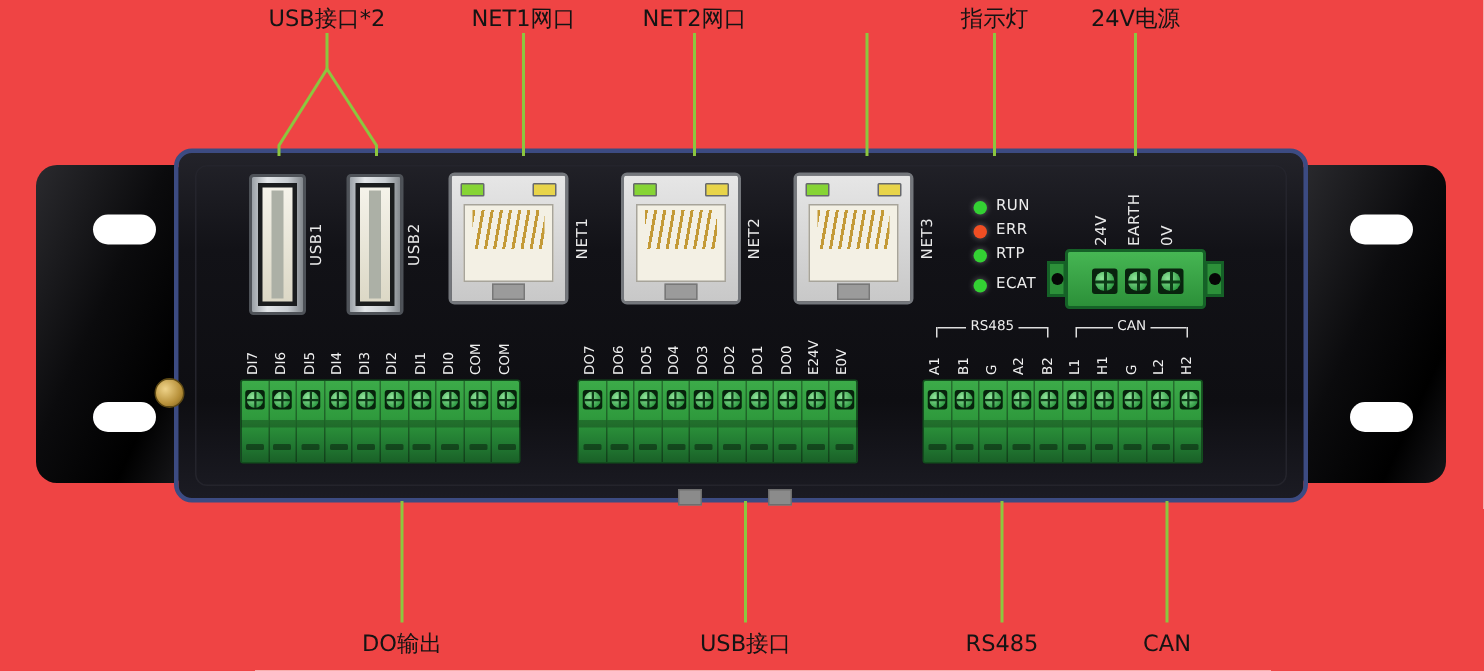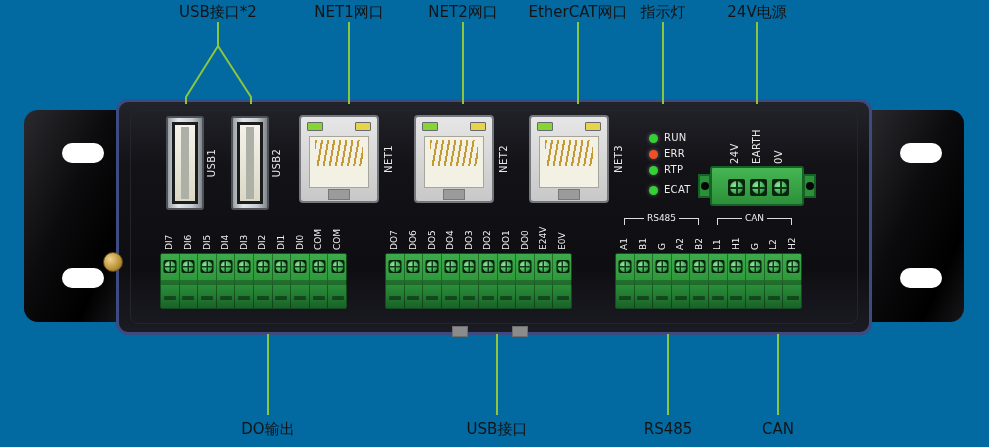--- a/index.html
+++ b/index.html
@@ -1,17 +1,17 @@
 <!DOCTYPE html>
 <html><head>
 <meta charset="utf-8">
 <style>
   * { margin:0; padding:0; box-sizing:border-box; }
   html,body { background:#ffffff; font-family:"DejaVu Sans", sans-serif; }
-  .stage { position:relative; width:989px; height:447px; background:#0369a1; overflow:hidden; }
+  .stage { position:relative; width:989px; height:447px; background:#ef4444; overflow:hidden; }
 
   
   .callout-label { position:absolute; transform:translateX(-50%); font-size:15px; color:#141414; white-space:nowrap; z-index:5; }
 
   .callouts { position:absolute; left:0; top:0; z-index:4; pointer-events:none; }
 
   
   .bracket { position:absolute; top:110px; width:96px; height:212px; z-index:1;
              background:linear-gradient(115deg,#2a2a2e,#0b0b0d 45%,#000 78%,#17171a); }
   .bracket.left  { left:24px;  border-radius:14px 4px 4px 14px; }
@@ -118,21 +118,20 @@
       <line x1="268" y1="334" x2="268" y2="415"></line>
       <line x1="497" y1="334" x2="497" y2="415"></line>
       <line x1="668" y1="334" x2="668" y2="415"></line>
       <line x1="778" y1="334" x2="778" y2="415"></line>
     </g>
   </svg>
 
   <div class="callout-label" style="left:218px;top:3px">USB接口*2</div>
   <div class="callout-label" style="left:349px;top:3px">NET1网口</div>
   <div class="callout-label" style="left:463px;top:3px">NET2网口</div>
-  <div class="callout-label" style="left:578px;top:3px">EtherCAT网口</div>
   <div class="callout-label" style="left:663px;top:3px">指示灯</div>
   <div class="callout-label" style="left:757px;top:3px">24V电源</div>
 
   <div class="callout-label" style="left:268px;top:420px">DO输出</div>
   <div class="callout-label" style="left:497px;top:420px">USB接口</div>
   <div class="callout-label" style="left:668px;top:420px">RS485</div>
   <div class="callout-label" style="left:778px;top:420px">CAN</div>
 
   <div class="bracket left">
     <div class="bracket-hole" style="left:38px;top:33px"></div>

